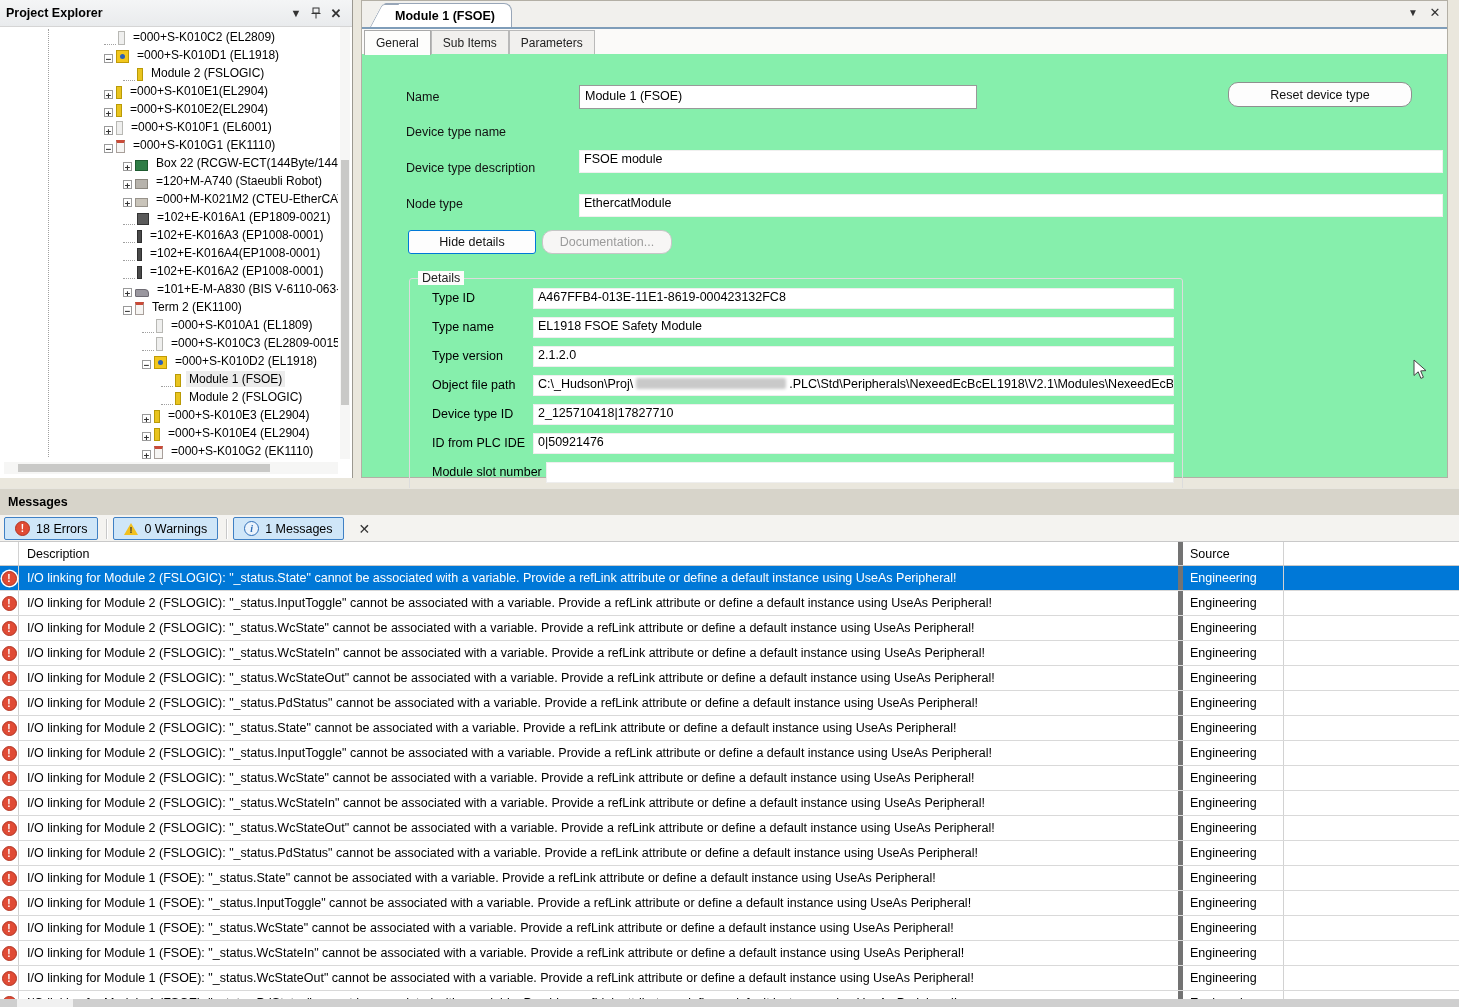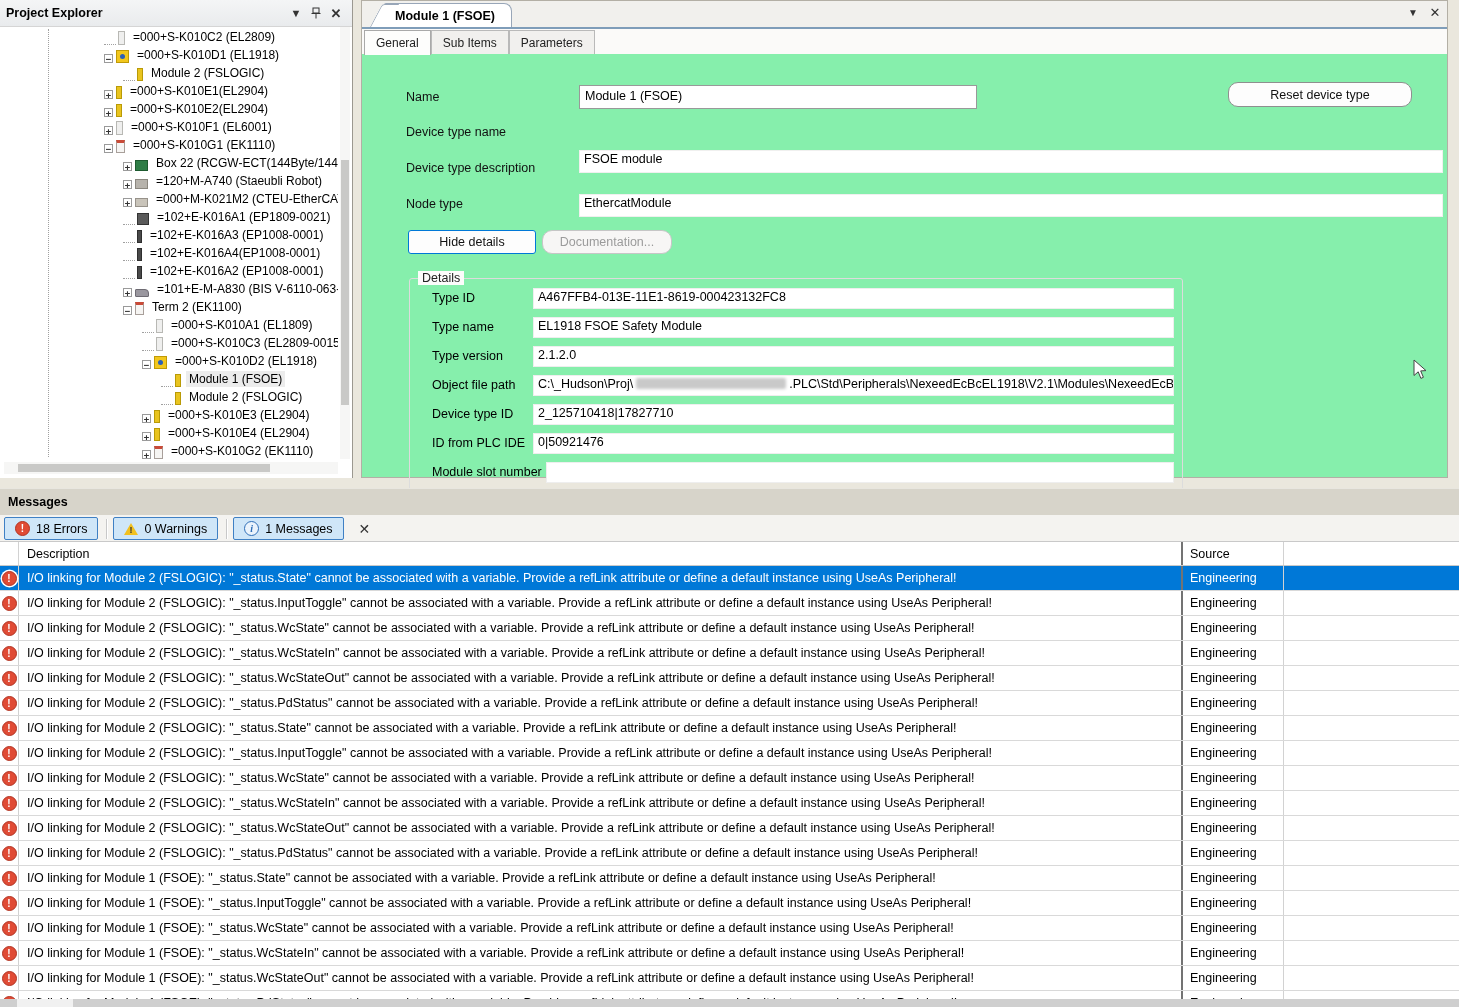--- a/index.html
+++ b/index.html
@@ -80,21 +80,21 @@
   .err-ico{width:13px;height:13px;border-radius:50%;background:#e04b35;border:1px solid #b23322;color:#fff;
     font:bold 10px/13px "Liberation Sans",sans-serif;text-align:center;flex:none;box-sizing:content-box;}
   .warn-ico{width:0;height:0;border-left:7px solid transparent;border-right:7px solid transparent;
     border-bottom:12px solid #f2c01e;position:relative;flex:none;}
   .warn-ico:after{content:"!";position:absolute;left:-2px;top:2px;font:bold 9px/10px "Liberation Sans",sans-serif;color:#333;}
   .info-ico{width:13px;height:13px;border-radius:50%;border:1px solid #2f6fb8;background:#eaf3fc;color:#2f6fb8;
     font:italic bold 10px/13px "Liberation Serif",serif;text-align:center;flex:none;box-sizing:content-box;}
   #grid{position:absolute;left:0;top:53px;width:1459px;background:#fff;border-top:1px solid #c9c9c9;}
   .ghead{display:flex;height:23px;border-bottom:1px solid #c9c9c9;background:#fff;align-items:center;font-size:12.5px;}
   .gcell-ico{flex:none;width:18px;height:100%;border-right:1px solid #d2d2d2;display:flex;align-items:center;justify-content:center;}
-  .gcell-desc{flex:none;width:1164px;height:100%;border-right:2px solid #737373;padding-left:8px;display:flex;align-items:center;
+  .gcell-desc{flex:none;width:1164px;height:100%;border-right:5px solid #737373;padding-left:8px;display:flex;align-items:center;
     white-space:nowrap;overflow:hidden;box-sizing:border-box;}
   .gcell-src{flex:none;width:101px;height:100%;border-right:1px solid #d2d2d2;padding-left:7px;display:flex;align-items:center;box-sizing:border-box;}
   .gcell-rest{flex:1;height:100%;}
   .grow{display:flex;height:24px;border-bottom:1px solid #d9d9d9;background:#fff;font-size:12.5px;align-items:center;}
   .grow.sel{background:#0078d7;color:#fff;}
   .grow.sel .err-ico{box-shadow:0 0 0 1.5px #fff;}
   .msg-hscroll{position:absolute;left:0;top:511px;width:1459px;height:8px;background:#f1f1f1;}
   .msg-hscroll .block{position:absolute;left:0;top:0;width:17px;height:8px;background:#cfcfcf;}
   .msg-hscroll .thumb{position:absolute;left:73px;top:0;right:0;height:8px;background:#cfcfcf;}
   

